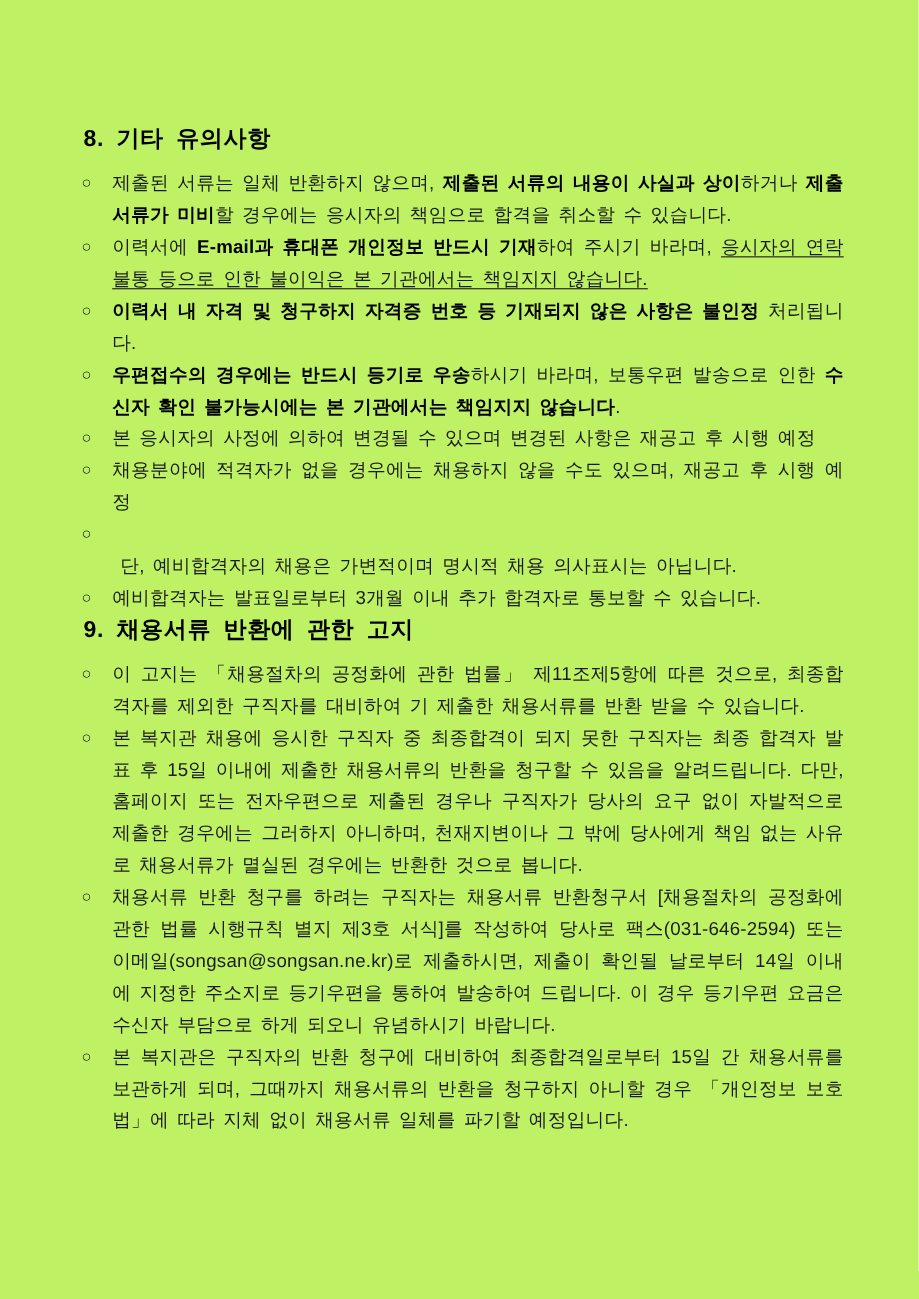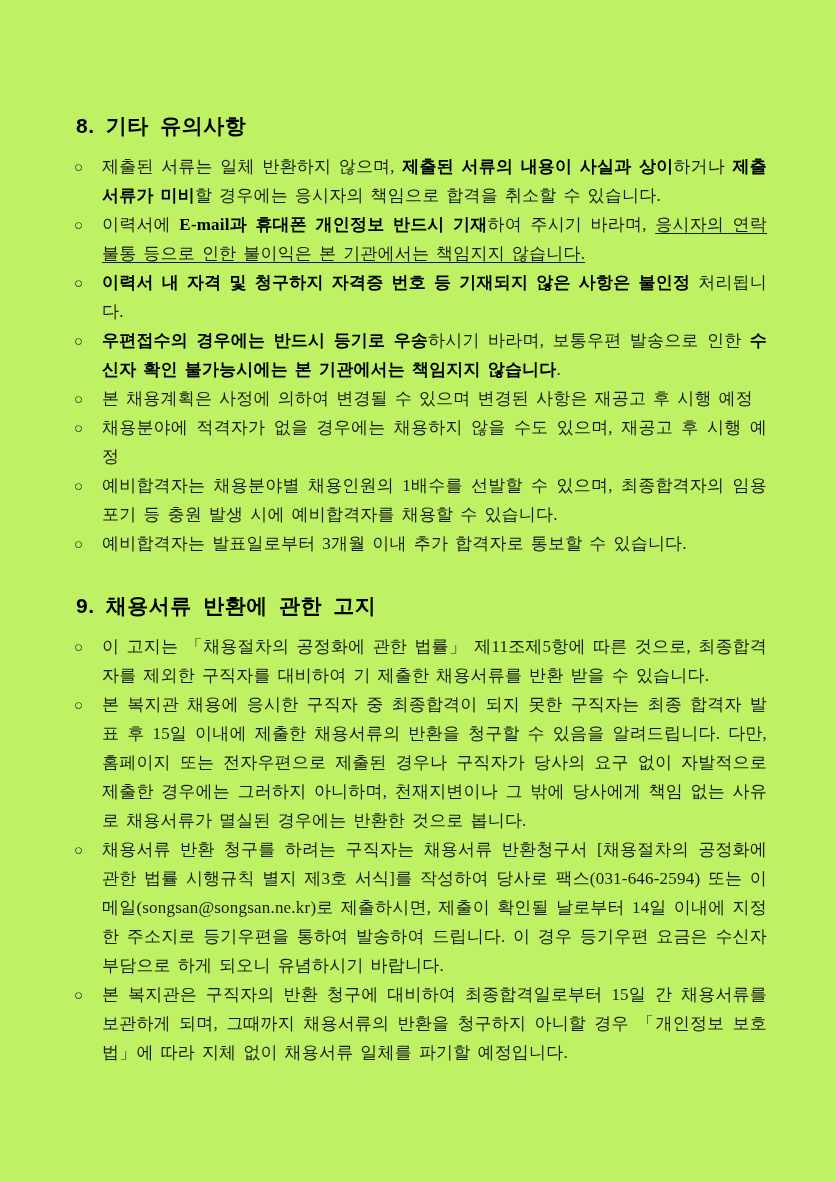--- a/index.html
+++ b/index.html
@@ -15,21 +15,21 @@
     overflow: hidden;
   }
   .page {
     box-sizing: border-box;
     width: 835px;
     height: 1181px;
     padding: 112px 68px 0 74px;
     background: #bef264;
   }
   .section { margin: 0; }
-  .section + .section { margin-top: 34px; }
+  .section + .section { }
   .section-heading {
     margin: 0 0 12px 2px;
     font-size: 21px;
     font-weight: bold;
     color: #000000;
     letter-spacing: 0.5px;
     word-spacing: 5px;
   }
   .bullet-list { margin: 0; }
   .bullet {
@@ -44,21 +44,20 @@
     line-height: 29px;
     color: #2a2a2a;
   }
   .content {
     flex: 1 1 auto;
     text-align: justify;
     word-break: break-all;
     letter-spacing: 0.2px;
     word-spacing: 2.5px;
     color: #1b1b1b;
-    font-family: Liberation Serif, serif;
   }
   .content .b {
     font-weight: bold;
     color: #000000;
   }
   .content .u {
     text-decoration: underline;
     text-underline-offset: 3px;
   }
 </style>
@@ -80,29 +79,29 @@
         <div class="bullet">
           <span class="marker">○</span>
           <div class="content"><span class="b">이력서 내 자격 및 청구하지 자격증 번호 등 기재되지 않은 사항은 불인정</span><span> 처리됩니다.</span></div>
         </div>
         <div class="bullet">
           <span class="marker">○</span>
           <div class="content"><span class="b">우편접수의 경우에는 반드시 등기로 우송</span><span>하시기 바라며, 보통우편 발송으로 인한 </span><span class="b">수신자 확인 불가능시에는 본 기관에서는 책임지지 않습니다</span><span>.</span></div>
         </div>
         <div class="bullet">
           <span class="marker">○</span>
-          <div class="content"><span>본 채용계획은 사정에 의하여 변경될 수 있으며 변경된 사항은 재공고 후 시행 예정</span></div>
+          <div class="content"><span>본 응시자의 사정에 의하여 변경될 수 있으며 변경된 사항은 재공고 후 시행 예정</span></div>
         </div>
         <div class="bullet">
           <span class="marker">○</span>
           <div class="content"><span>채용분야에 적격자가 없을 경우에는 채용하지 않을 수도 있으며, 재공고 후 시행 예정</span></div>
         </div>
         <div class="bullet">
           <span class="marker">○</span>
-          <div class="content"><span>예비합격자는 채용분야별 채용인원의 1배수를 선발할 수 있으며, 최종합격자의 임용포기 등 충원 발생 시에 예비합격자를 채용할 수 있습니다.</span><br></div>
+          <div class="content"><br><span>&nbsp;단, 예비합격자의 채용은 가변적이며 명시적 채용 의사표시는 아닙니다.</span></div>
         </div>
         <div class="bullet">
           <span class="marker">○</span>
           <div class="content"><span>예비합격자는 발표일로부터 3개월 이내 추가 합격자로 통보할 수 있습니다.</span></div>
         </div>
       </div>
   </section>
 
   <section class="section">
     <h2 class="section-heading">9. 채용서류 반환에 관한 고지</h2>

